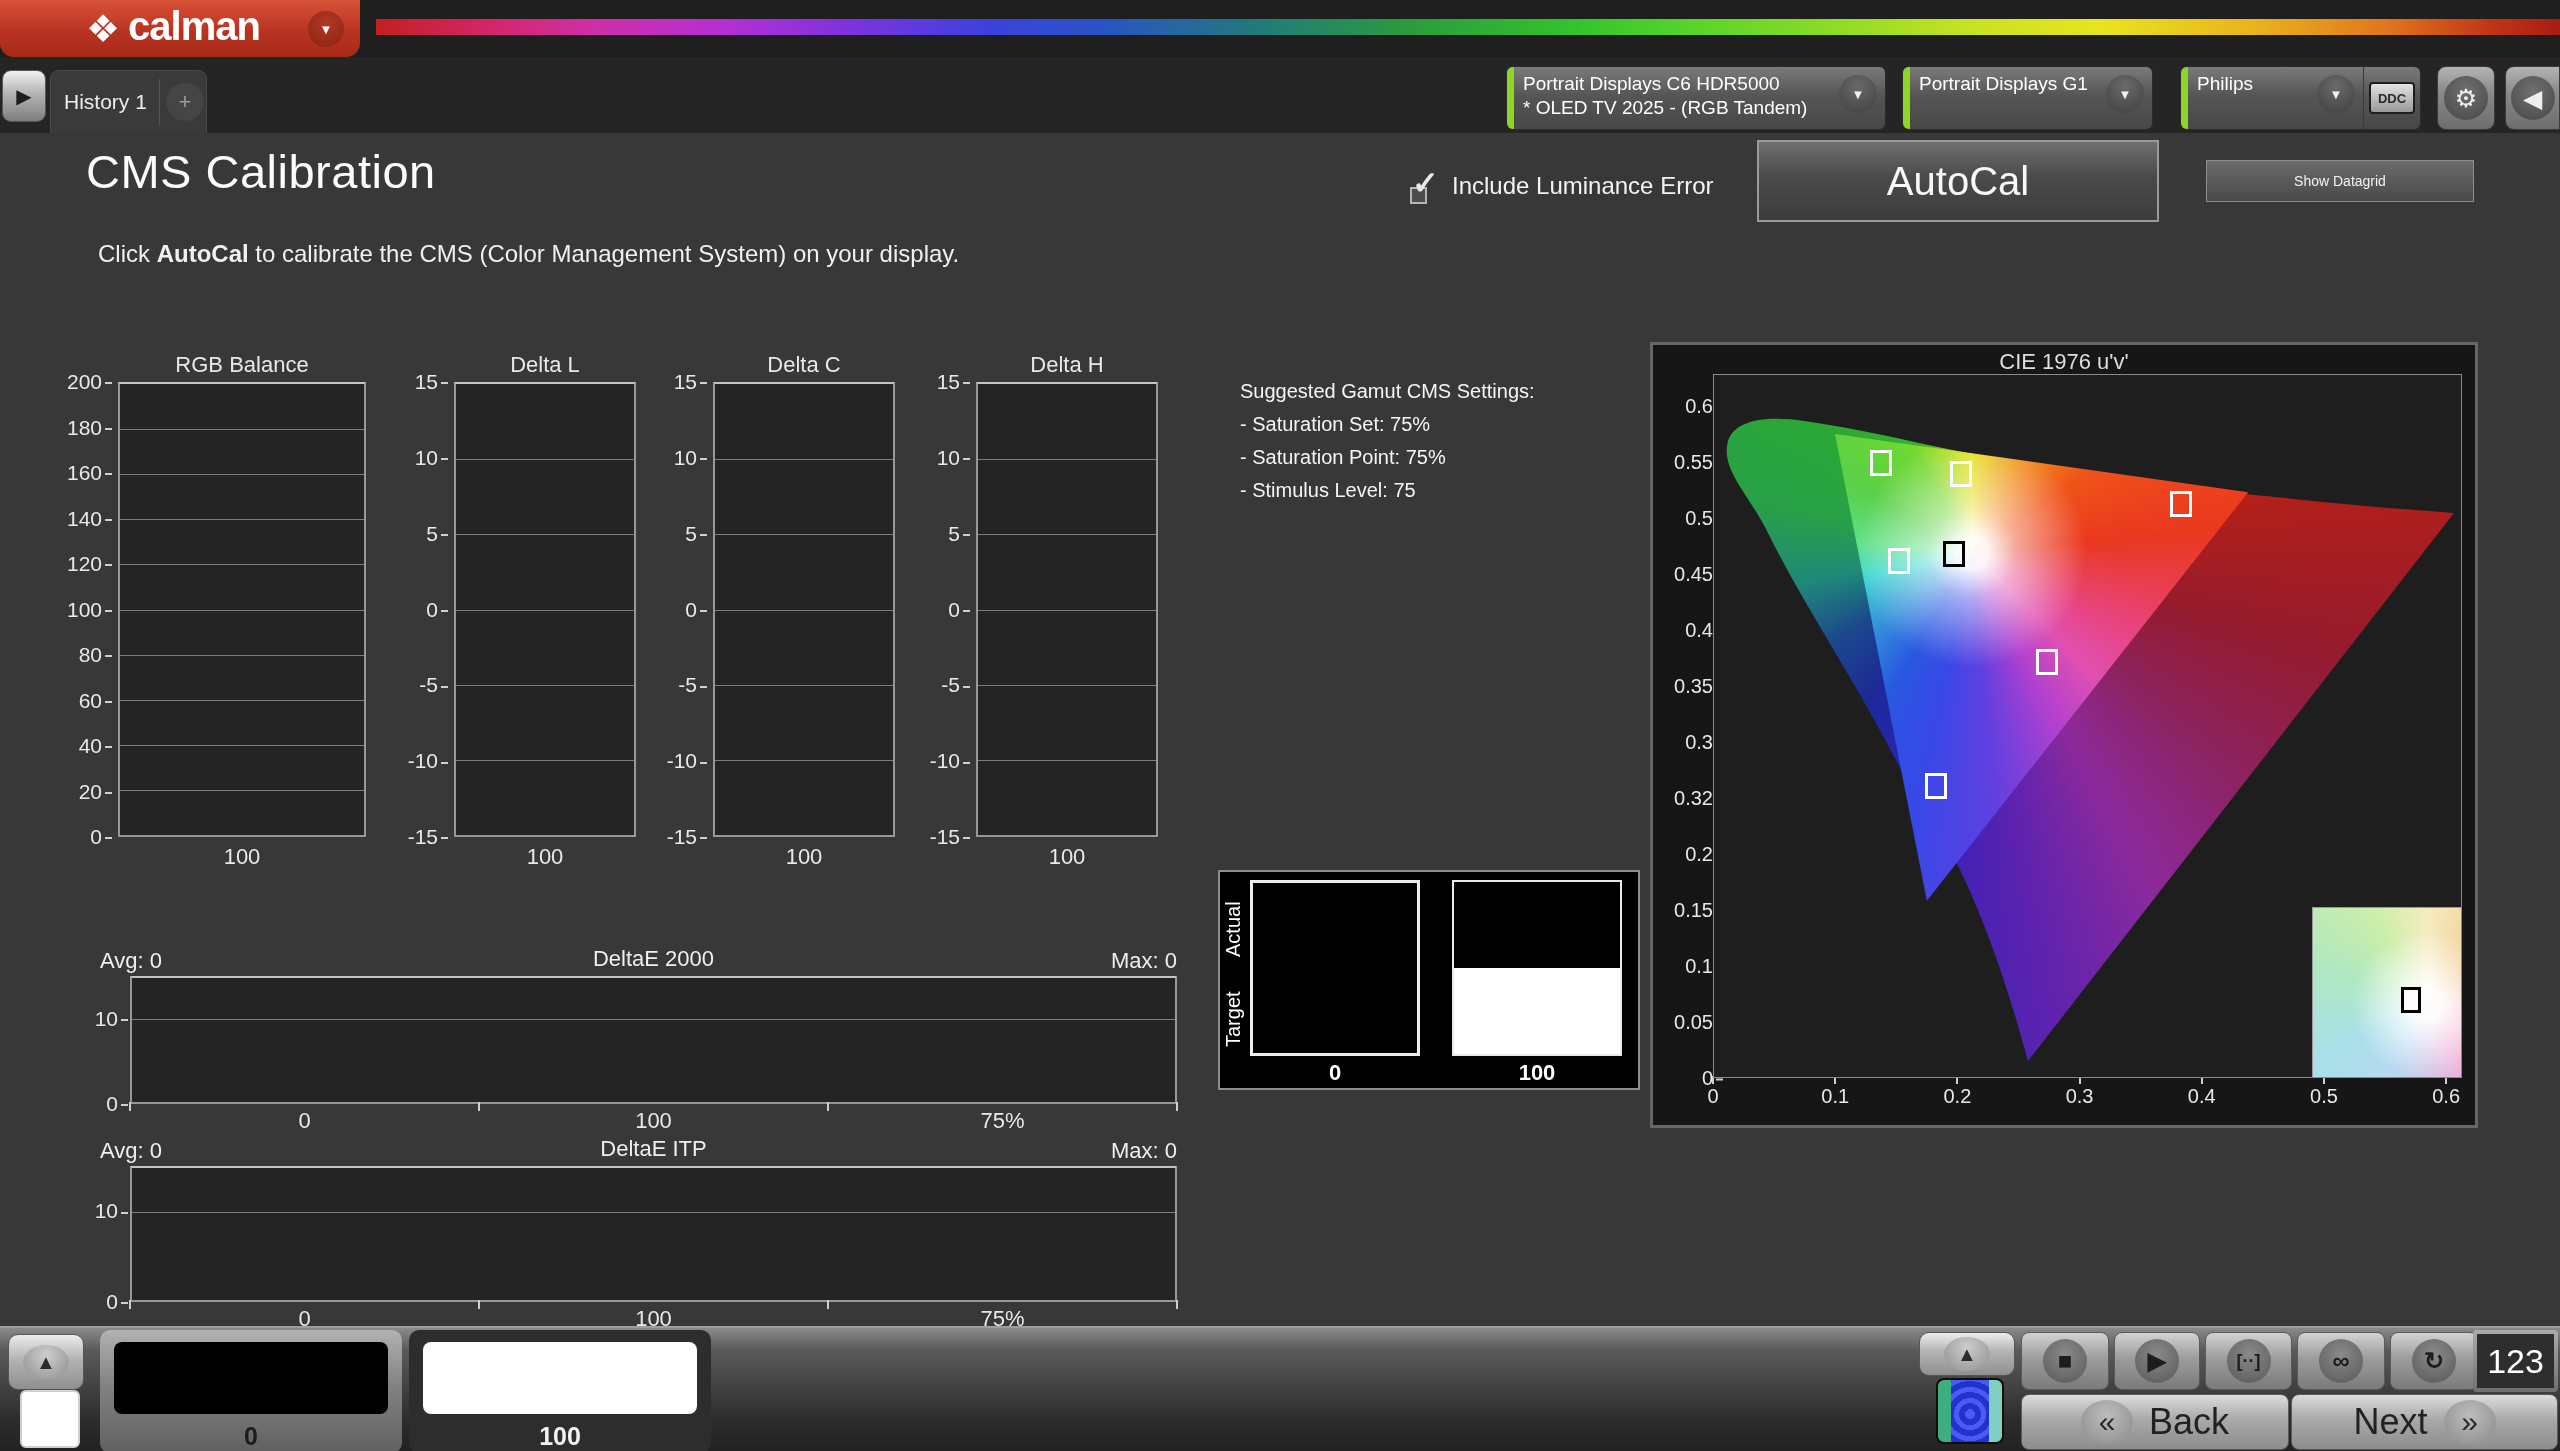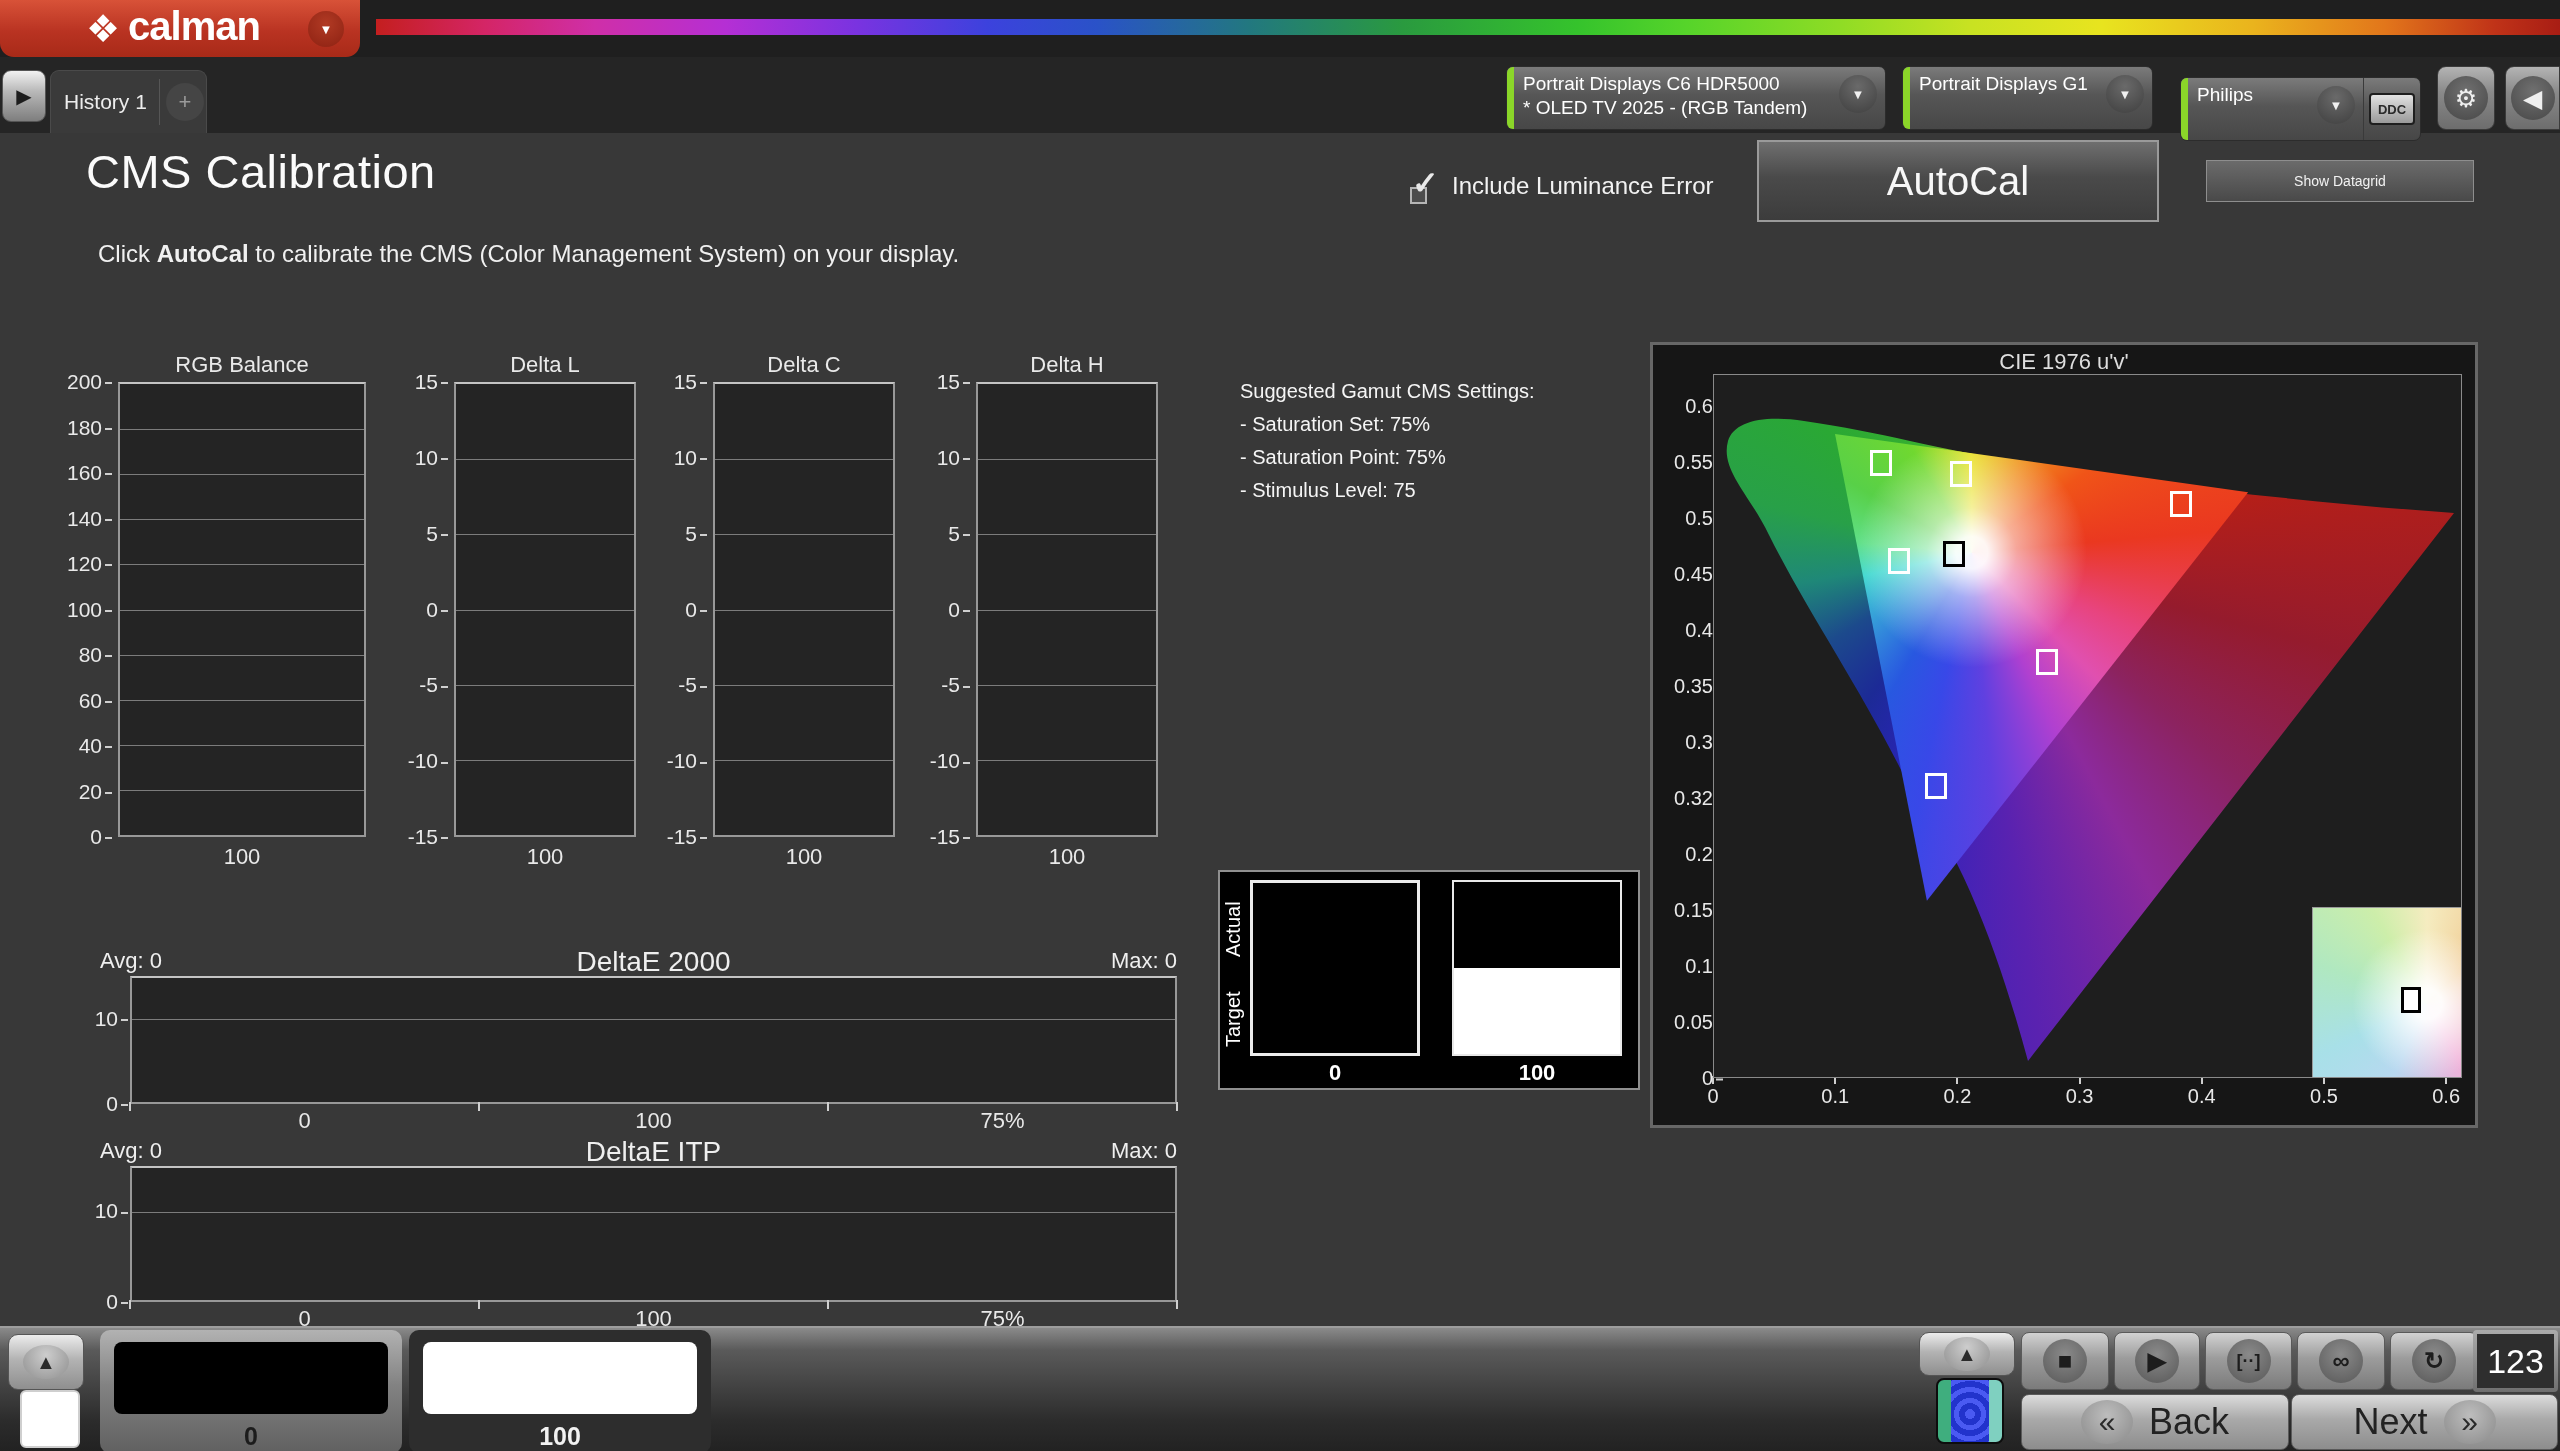--- a/index.html
+++ b/index.html
@@ -34,21 +34,21 @@
 
   .meter{position:absolute;top:9px;height:64px;border-radius:7px;overflow:hidden;
     background:linear-gradient(#7b7b7b,#565656 45%,#474747);border:1px solid #2c2c2c;display:flex;}
   .meter-accent{width:7px;height:100%;background:#8bd629;flex:none;}
   .meter-text{padding:5px 8px 0 9px;color:#fff;font-size:19px;line-height:24px;flex:1;white-space:nowrap;overflow:hidden;}
   .dd-caret{width:38px;height:38px;border-radius:50%;flex:none;align-self:flex-start;margin:8px 8px 0 0;
     background:radial-gradient(circle at 50% 30%,#6a6a6a,#3f3f3f);display:flex;align-items:center;justify-content:center;
     color:#f0f0f0;font-size:13px;}
   .m1{left:1506px;width:380px;}
   .m2{left:1902px;width:251px;}
-  .m3{left:2180px;width:241px;margin-top:11px;}
+  .m3{left:2180px;width:241px;}
   .meter-vdiv{width:1px;height:100%;background:#3a3a3a;flex:none;}
   .ddc-btn{width:56px;flex:none;display:flex;align-items:center;justify-content:center;}
   .ddc-screen{width:46px;height:32px;border-radius:4px;background:linear-gradient(#e2e2e2,#9a9a9a);
     border:2px solid #1e1e1e;color:#2a2a2a;font-size:13px;font-weight:bold;display:flex;align-items:center;justify-content:center;}
   .icon-btn{position:absolute;top:9px;width:58px;height:64px;border-radius:9px;
     background:linear-gradient(#b4b4b4,#8a8a8a 40%,#6d6d6d);border:1px solid #3b3b3b;
     display:flex;align-items:center;justify-content:center;}
   .icon-blob{width:44px;height:44px;border-radius:50%;background:radial-gradient(circle at 50% 35%,#707070,#474747);
     display:flex;align-items:center;justify-content:center;color:#efefef;font-size:25px;}
   .gear-btn{left:2437px;}
@@ -92,21 +92,21 @@
   .patch1{left:30px;background:#000;border:3px solid #ececec;}
   .patch2{left:232px;border:2px solid #e8e8e8;}
   .patch2 .half-top{position:absolute;left:0;top:0;width:100%;height:50%;background:#000;}
   .patch2 .half-bottom{position:absolute;left:0;top:50%;width:100%;height:50%;background:#fff;}
   .patch-label{position:absolute;top:188px;width:170px;text-align:center;color:#fff;font-size:22px;font-weight:bold;}
   .pl1{left:30px;} .pl2{left:232px;}
 
   
   .dechart{position:absolute;left:0;top:0;width:1200px;}
   .de-avg{position:absolute;left:100px;top:0;font-size:22px;color:#efefef;}
-  .de-title{position:absolute;left:130px;width:1047px;top:-2px;text-align:center;font-size:28px;color:#efefef;}
+  .de-title{position:absolute;left:130px;width:1047px;top:-2px;text-align:center;font-size:22px;color:#efefef;}
   .de-max{position:absolute;left:977px;width:200px;top:0;text-align:right;font-size:22px;color:#efefef;}
   .de-plot{position:absolute;left:130px;top:28px;width:1047px;background:#242424;border:2px solid #989898;border-top-color:#c4c4c4;}
   .de-yticks{position:absolute;left:84px;top:28px;width:44px;}
   .de-xticks{position:absolute;left:130px;width:1047px;}
   .de-xlab{position:absolute;transform:translateX(-50%);font-size:22px;color:#e9e9e9;}
   .de-tickmark{position:absolute;width:2px;height:9px;background:#cfcfcf;transform:translateX(-50%);}
 
   
   .cie-panel{position:absolute;left:1650px;top:342px;width:828px;height:786px;background:#161616;border:3px solid #676767;}
   .cie-title{position:absolute;left:0;top:4px;width:100%;text-align:center;font-size:22px;color:#dedede;}

